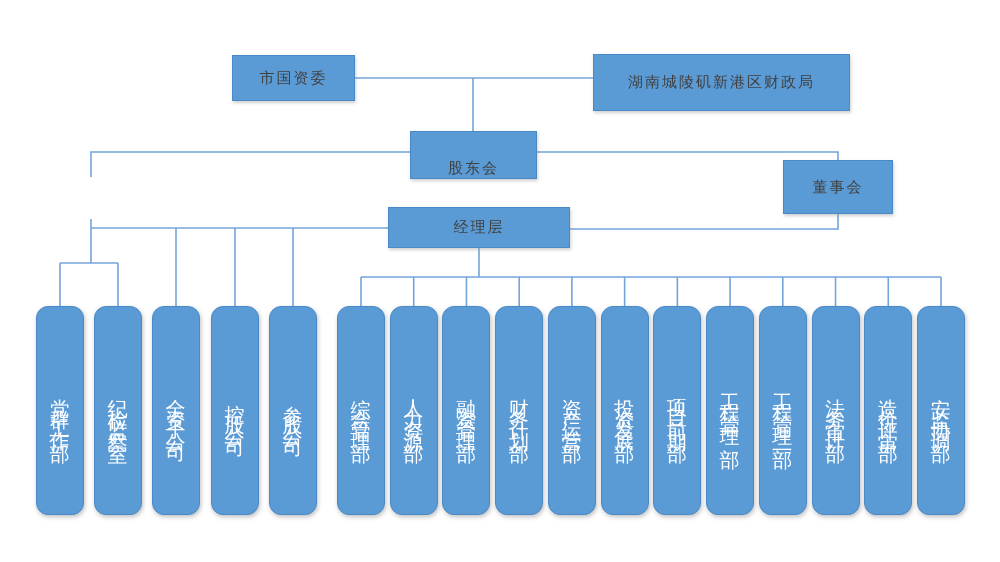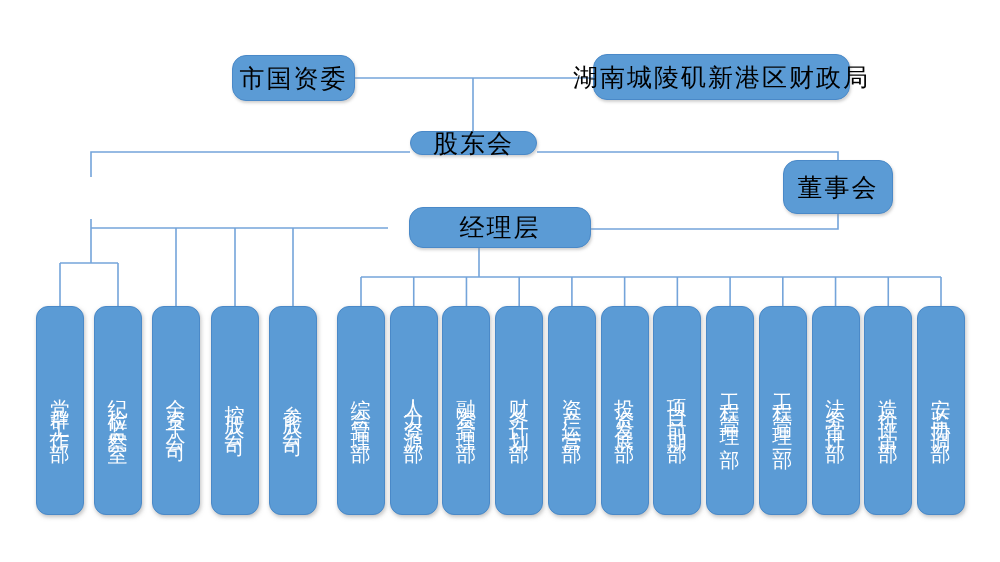--- a/index.html
+++ b/index.html
@@ -19,26 +19,26 @@
   svg.connectors path, svg.connectors line {
     stroke: #74A4DA;
     stroke-width: 1.6;
     fill: none;
   }
   .node {
     position: absolute;
     box-sizing: border-box;
     background: #5B9BD5;
     border: 1.5px solid #4A89C8;
-    border-radius: 14px;
-    color: #000000;
+    border-radius: 0;
+    color: #404040;
     display: flex;
     align-items: center;
     justify-content: center;
-    font-size: 25px;
+    font-size: 15px;
     letter-spacing: 2px;
     box-shadow: 1px 2px 3px rgba(150,150,150,0.45);
     white-space: nowrap;
   }
   .dept {
     position: absolute;
     box-sizing: border-box;
     background: #5B9BD5;
     border: 1.5px solid #4A89C8;
     border-radius: 12px;
@@ -100,34 +100,34 @@
         <line x1="835.5454545454545" x2="835.5454545454545" y1="277" y2="306"></line>
         <line x1="888.2727272727273" x2="888.2727272727273" y1="277" y2="306"></line>
         <line x1="941" x2="941" y1="277" y2="306"></line>
       </g>
   </svg>
 
   <div class="node" style="left:232px; top:55px; width:123px; height:46px;">
     <span>市国资委</span>
   </div>
 
-  <div class="node" style="left:593px; top:54px; width:257px; height:46px;">
+  <div class="node" style="left:593px; top:54px; width:257px; height:57px;">
     <span>湖南城陵矶新港区财政局</span>
   </div>
 
-  <div class="node" style="left:410px; top:131px; width:127px; height:24px;">
+  <div class="node" style="left:410px; top:131px; width:127px; height:48px;align-items:flex-end;">
     <span>股东会</span>
   </div>
 
 
   <div class="node" style="left:783px; top:160px; width:110px; height:54px;">
     <span>董事会</span>
   </div>
 
-  <div class="node" style="left:388px; top:207px; width:182px; height:41px;margin-left:21px;">
+  <div class="node" style="left:388px; top:207px; width:182px; height:41px;">
     <span>经理层</span>
   </div>
 
   <div id="departments">
       <div class="dept" style="left: 36px;">
         <span>党群工作部</span>
       </div>
       <div class="dept" style="left: 94px;">
         <span>纪检监察室</span>
       </div>

